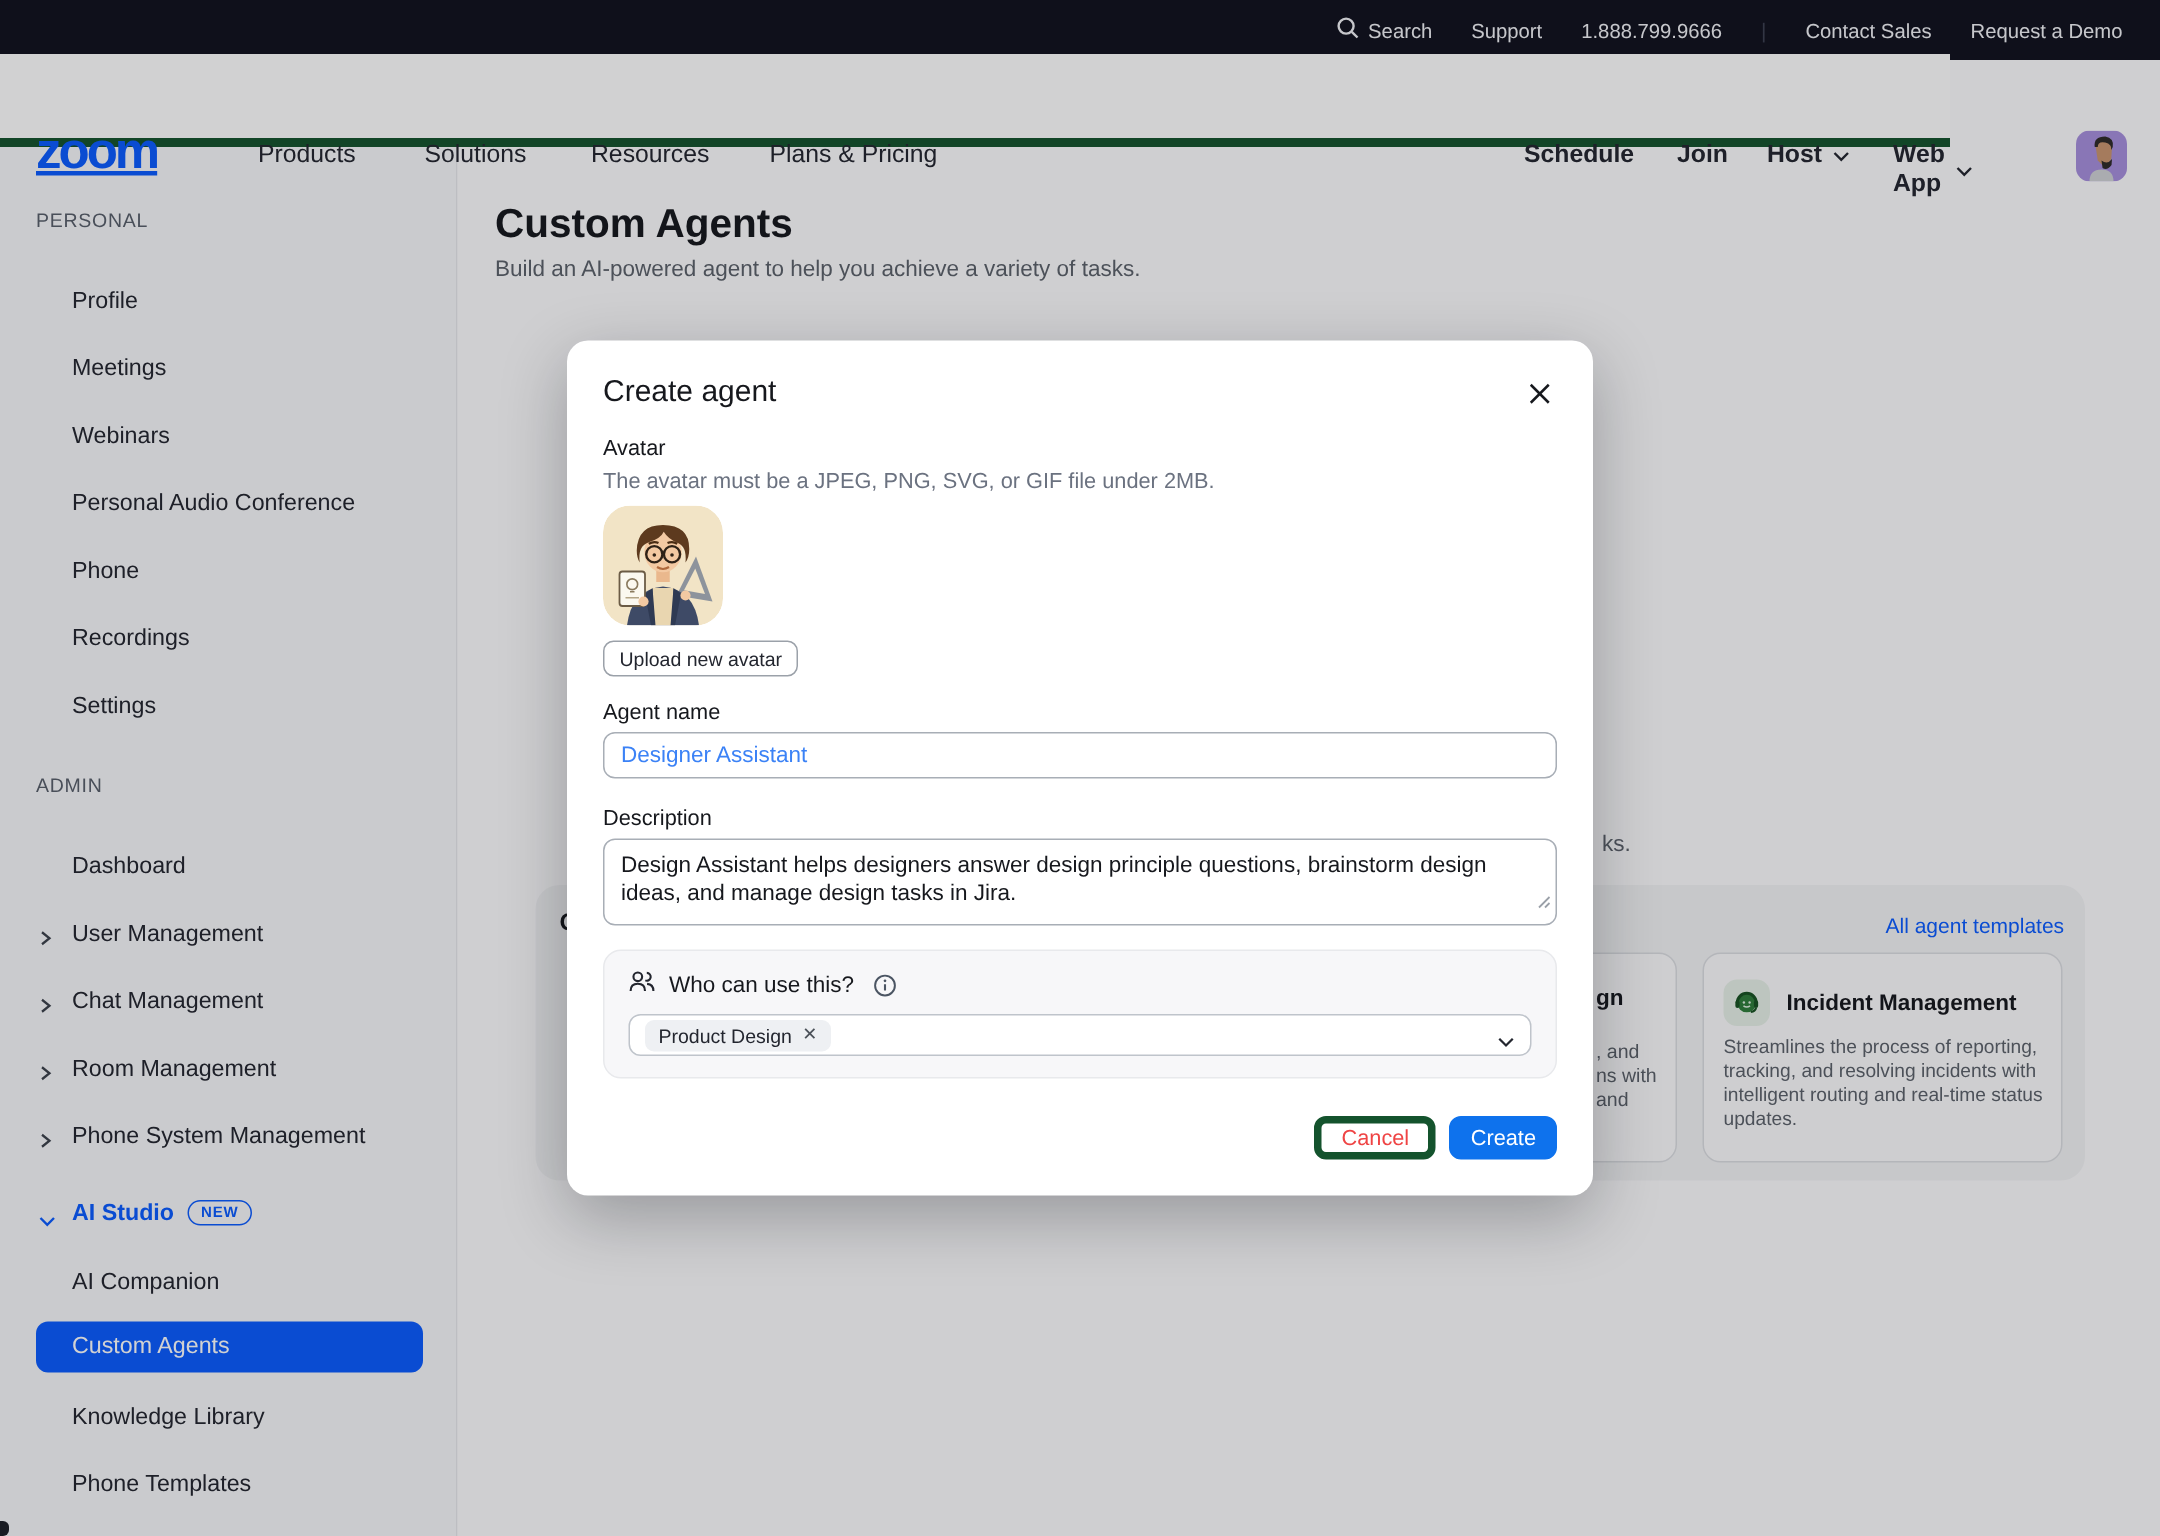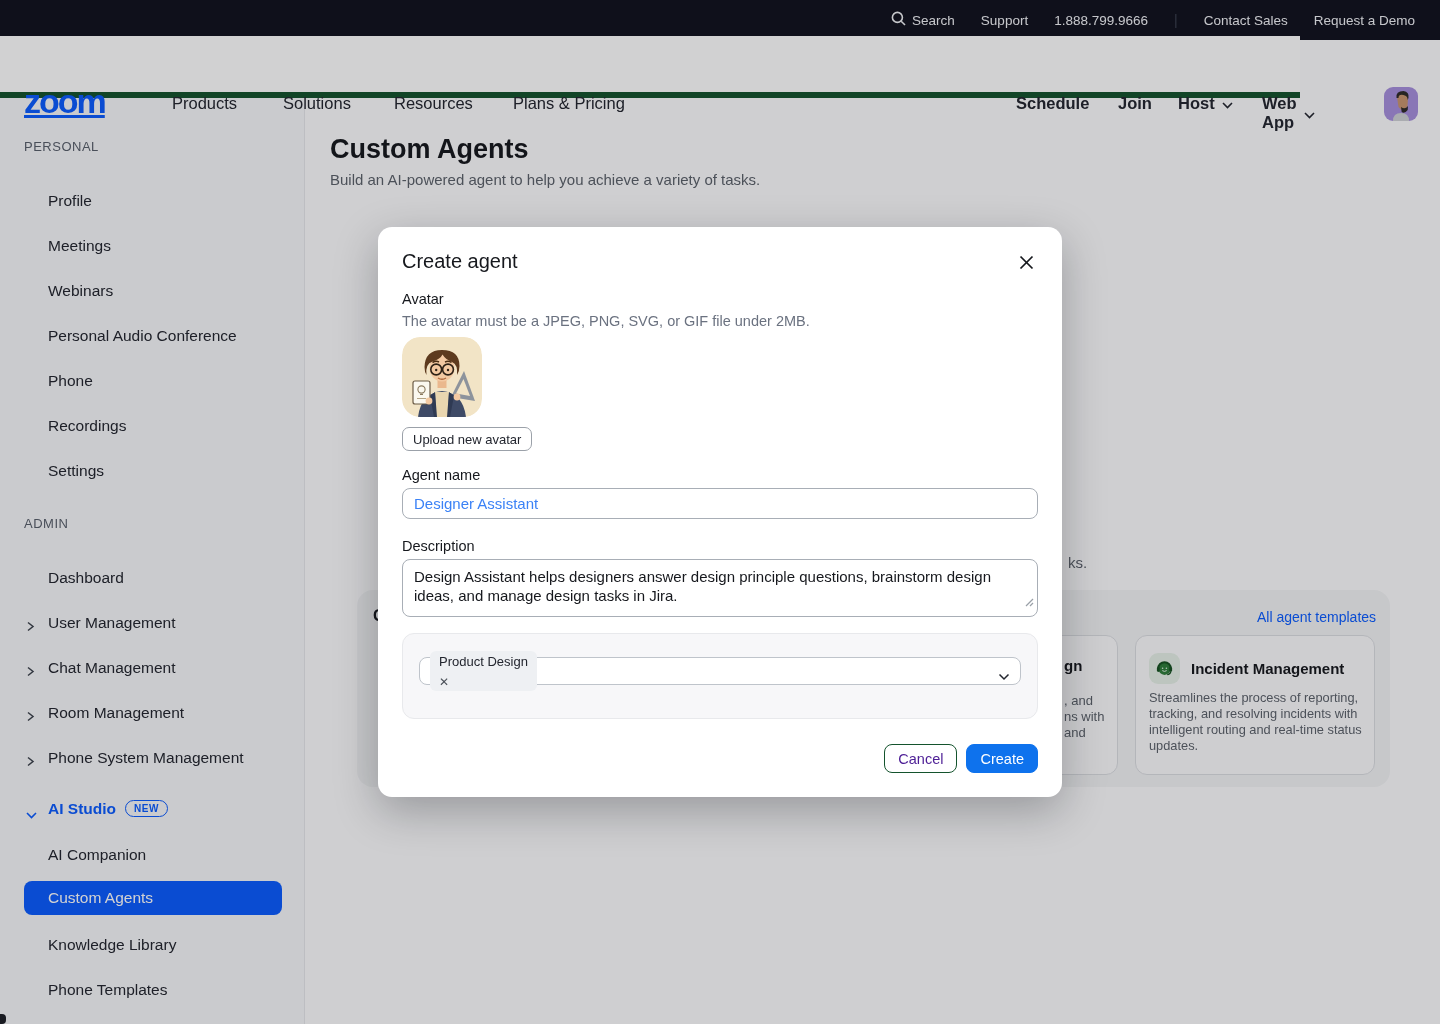--- a/index.html
+++ b/index.html
@@ -76,27 +76,27 @@
   .textarea-wrap { position:absolute; left:24px; top:332px; width:636px; height:58px; }
   .desc-area { width:636px; height:58px; border:1px solid #a8aeb6; border-radius:8px; font-size:15px; color:#16181d;
                padding:7px 11px; font-family:inherit; resize:none; line-height:19px; background:#fff; }
   .resize-glyph { position:absolute; right:4px; bottom:6px; }
   .access-box { position:absolute; left:24px; top:406px; width:636px; height:86px; background:#f7f7f9;
                 border:1px solid #e8e9ec; border-radius:12px; padding:13px 16px; }
   .access-head { display:flex; align-items:center; gap:9px; font-size:15px; color:#16181d; }
   .access-select { margin-top:10px; height:28px; background:#fff; border:1px solid #bfc4cb; border-radius:8px;
                    display:flex; align-items:center; padding:0 10px; position:relative; cursor:pointer; }
   .tag { display:flex; gap:7px; background:#eef0f3; border-radius:6px; padding:3px 9px;
-         font-size:13px; color:#23262f;flex-direction:column; }
+         font-size:13px; color:#23262f; }
   .tag .x { font-size:12px; color:#4b5159; cursor:pointer; line-height:1; }
   .select-chev { position:absolute; right:10px; top:9px; }
   .btn-row { position:absolute; left:0; top:517px; width:684px; padding-right:24px; display:flex;
              justify-content:flex-end; gap:9px; }
   .btn { height:29px; padding:0 13px; border-radius:8px; font-size:14.5px; font-family:inherit; cursor:pointer; }
-  .btn-cancel { background:#fff; border:1px solid #14532d; color:#4c1d95; }
+  .btn-cancel { background:#fff; border:5px solid #14532d; color:#ef4444; }
   .btn-create { background:#0E72ED; border:1px solid #0E72ED; color:#fff; }
 
   .corner-widget { position:absolute; left:0; top:1014px; width:6px; height:10px; background:#1d1f27;
                    border-radius:0 4px 4px 0; z-index:10; }
 </style>
 </head>
 <body>
 
 <div class="topbar">
   <a href="#">
@@ -284,20 +284,38 @@
     <textarea class="desc-area" style="">Design Assistant helps designers answer design principle questions, brainstorm design ideas, and manage design tasks in Jira.</textarea>
     <span class="resize-glyph">
       <svg width="9" height="9" viewBox="0 0 9 9">
           <line x1="1" y1="8" x2="8" y2="1" stroke="#9aa0a8" stroke-width="1.2"></line>
           <line x1="5" y1="8" x2="8" y2="5" stroke="#9aa0a8" stroke-width="1.2"></line>
         </svg>
     </span>
   </div>
 
   <div class="access-box">
+    <div class="access-head">
+      <span>
+        <svg width="18" height="15" viewBox="0 0 18 15">
+          <circle cx="6.2" cy="4.2" r="2.9" fill="none" stroke="#23262f" stroke-width="1.4"></circle>
+          <path d="M1.4,13.6 q0,-4.8 4.8,-4.8 q4.8,0 4.8,4.8" fill="none" stroke="#23262f" stroke-width="1.4"></path>
+          <path d="M12.2,1.6 a2.6,2.6 0 1 1 -1,5" fill="none" stroke="#23262f" stroke-width="1.4"></path>
+          <path d="M12.4,8.9 q4.2,0.4 4.2,4.7" fill="none" stroke="#23262f" stroke-width="1.4"></path>
+        </svg>
+      </span>
+      <span>Who can use this?</span>
+      <span style="margin-left:4px; display:flex;">
+        <svg width="16" height="16" viewBox="0 0 16 16">
+            <circle cx="8" cy="8" r="6.6" fill="none" stroke="#4b5563" stroke-width="1.3"></circle>
+            <circle cx="8" cy="4.9" r="0.9" fill="#4b5563"></circle>
+            <line x1="8" y1="7.2" x2="8" y2="11.3" stroke="#4b5563" stroke-width="1.4"></line>
+          </svg>
+      </span>
+    </div>
     <div class="access-select">
       <span class="tag">
         <span>Product Design</span>
         <span class="x">✕</span>
       </span>
       <span class="select-chev">
         <svg width="12" height="8" viewBox="0 0 12 8">
             <polyline points="1.5,1.5 6,6 10.5,1.5" fill="none" stroke="#23262f" stroke-width="1.5"></polyline>
           </svg>
       </span>

